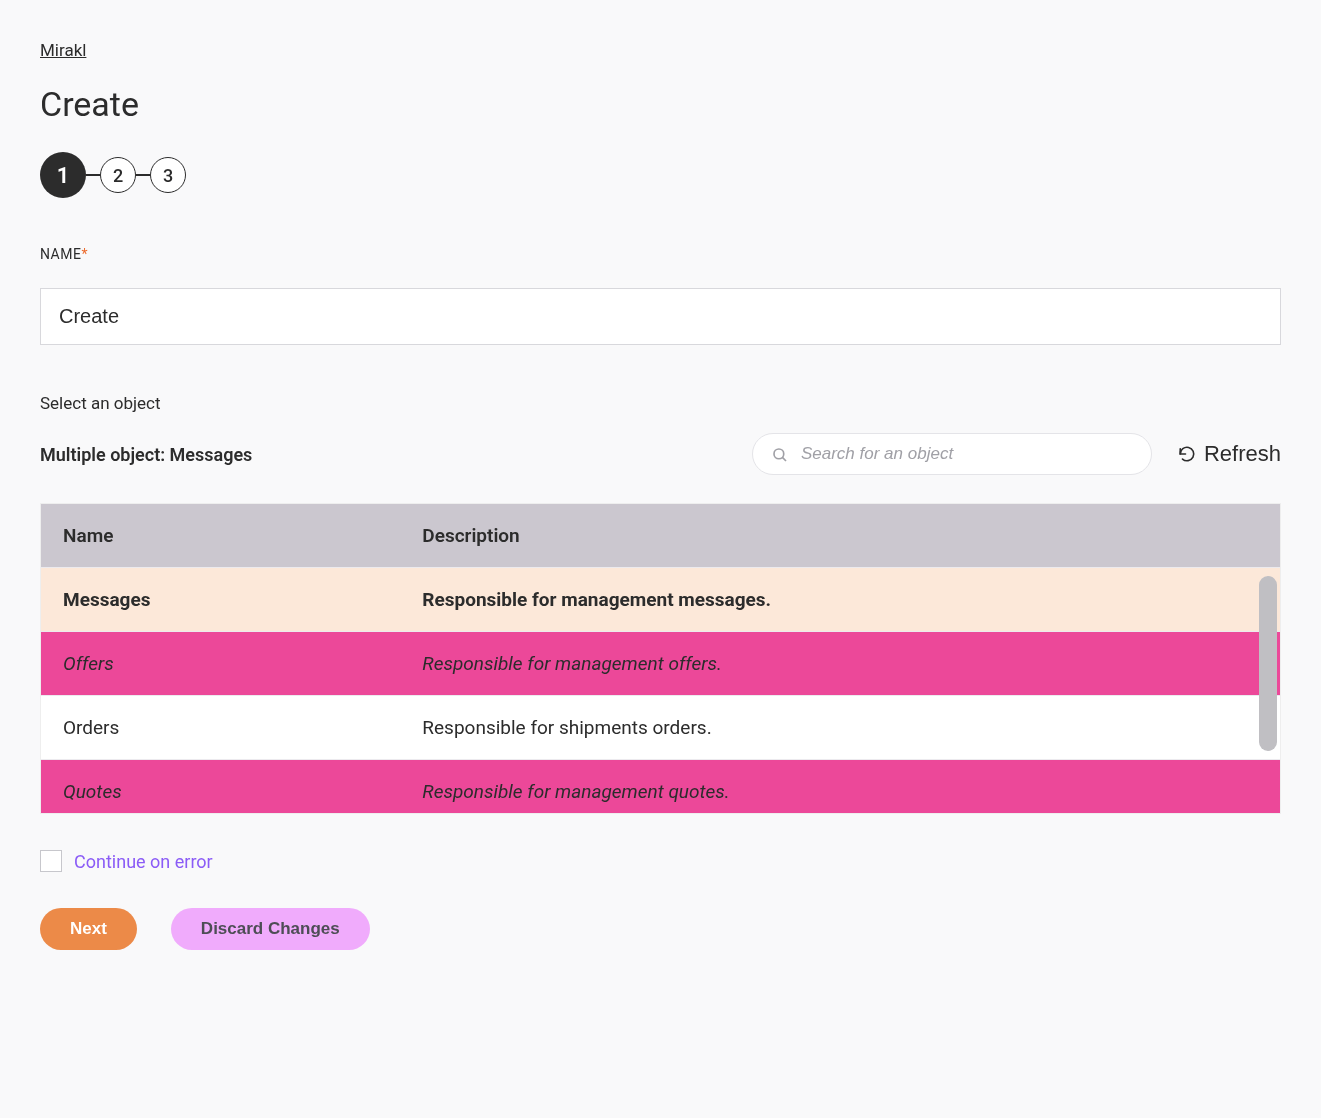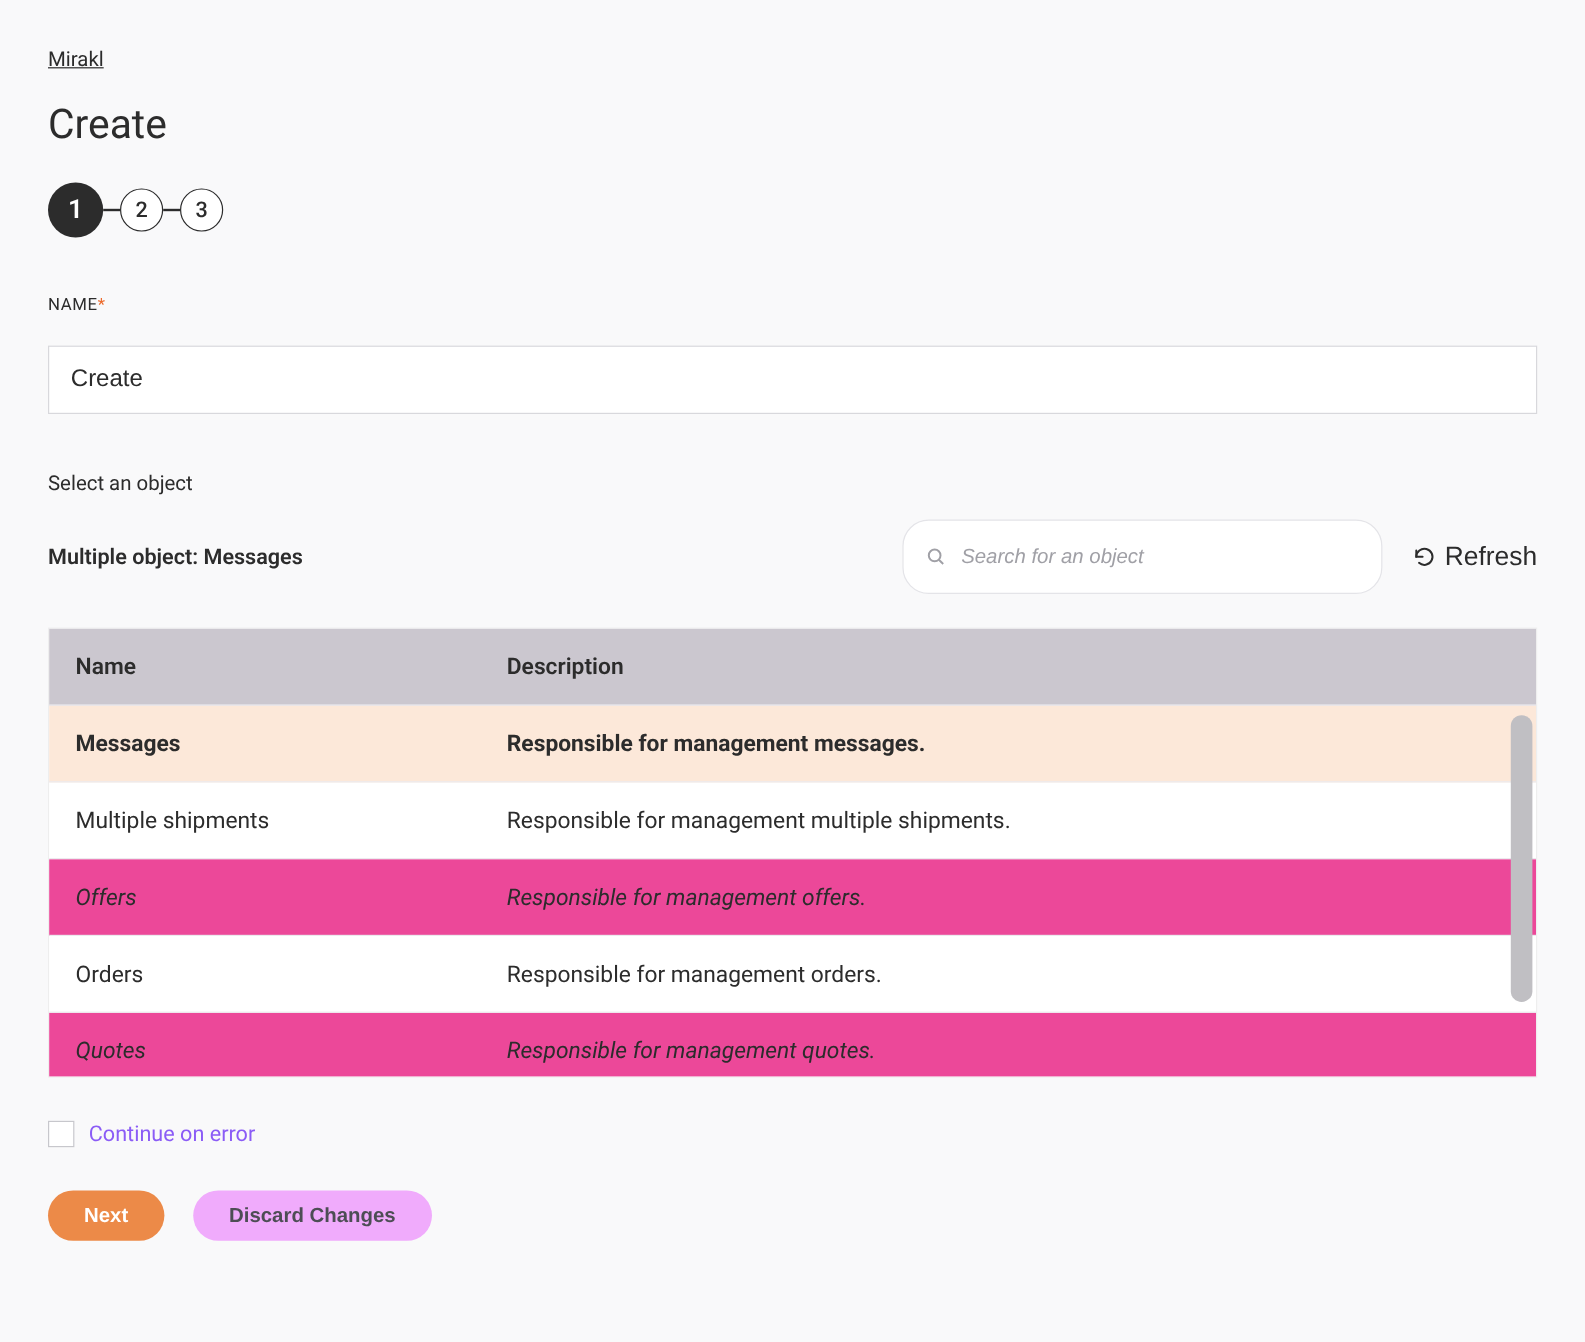--- a/index.html
+++ b/index.html
@@ -91,25 +91,25 @@
     font-weight: 600;
     color: #2c2c2c;
   }
   .selector-right {
     display: flex;
     align-items: center;
     gap: 26px;
   }
   .search-wrap {
     display: flex;
-    align-items: center;
+    align-items: flex-end;
     background: #fff;
     border: 1px solid #e4e4e8;
     border-radius: 22px;
-    padding: 20px 18px;
+    padding: 10px 18px;
     width: 400px;
   }
   .search-icon {
     width: 18px;
     height: 18px;
     margin-right: 12px;
     flex-shrink: 0;
   }
   .search-input {
     border: none;
@@ -197,21 +197,21 @@
     border: 1.5px solid #c7c7cc;
     background: #fff;
     cursor: pointer;
   }
   .checkbox-label {
     font-size: 18px;
     color: #8b5cf6;
   }
   .button-row {
     display: flex;
-    gap: 24px;
+    gap: 34px;
   }
   .btn {
     border: none;
     border-radius: 22px;
     padding: 11px 30px;
     font-size: 17px;
     font-weight: 600;
     cursor: pointer;
   }
   .btn-primary {
@@ -275,31 +275,27 @@
       <tr>
         <th>Name</th>
         <th>Description</th>
       </tr>
     </thead>
     <tbody>
       <tr class="selected">
         <td>Messages</td>
         <td>Responsible for management messages.</td>
       </tr>
-      <tr>
-        <td>Multiple shipments</td>
-        <td>Responsible for management multiple shipments.</td>
-      </tr>
       <tr class="alt">
         <td>Offers</td>
         <td>Responsible for management offers.</td>
       </tr>
       <tr>
         <td>Orders</td>
-        <td>Responsible for management orders.</td>
+        <td>Responsible for shipments orders.</td>
       </tr>
       <tr class="alt table-last-row">
         <td style="padding-bottom:10px">Quotes</td>
         <td style="padding-bottom:10px">Responsible for management quotes.</td>
       </tr>
     </tbody>
   </table>
   <div class="scroll-track">
     <div class="scroll-thumb"></div>
   </div>

